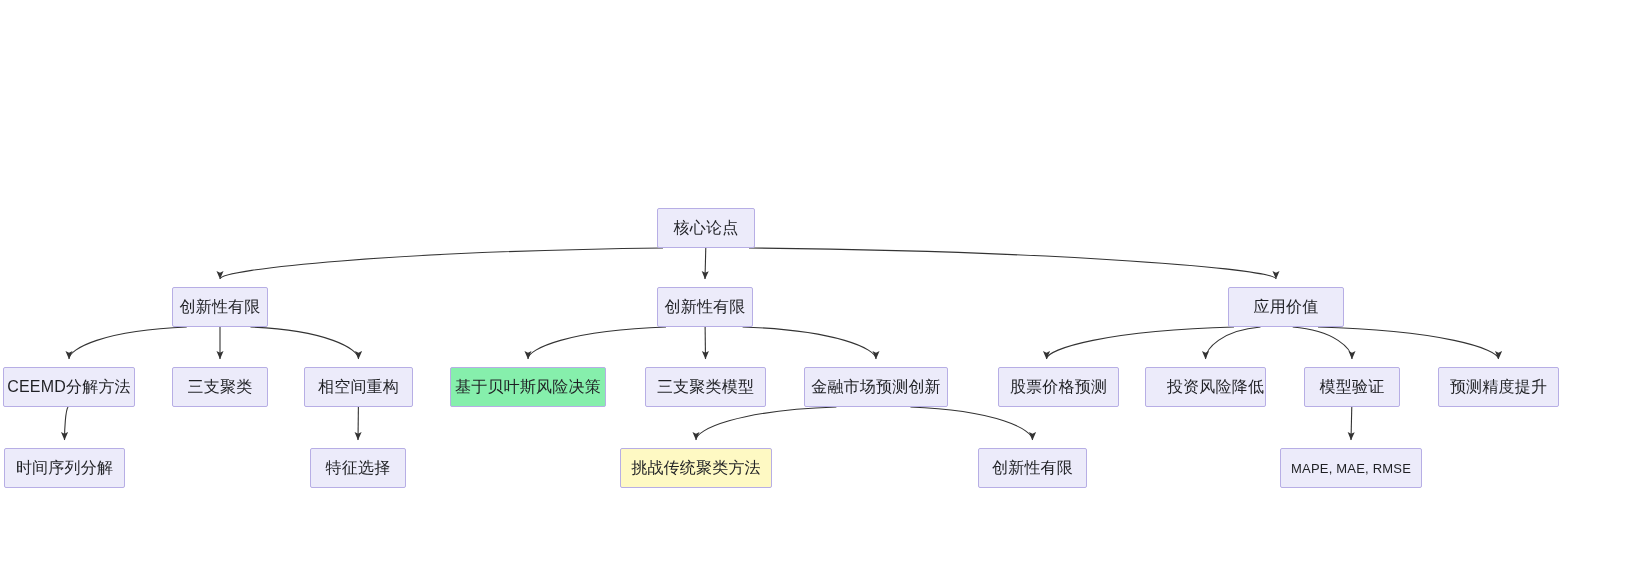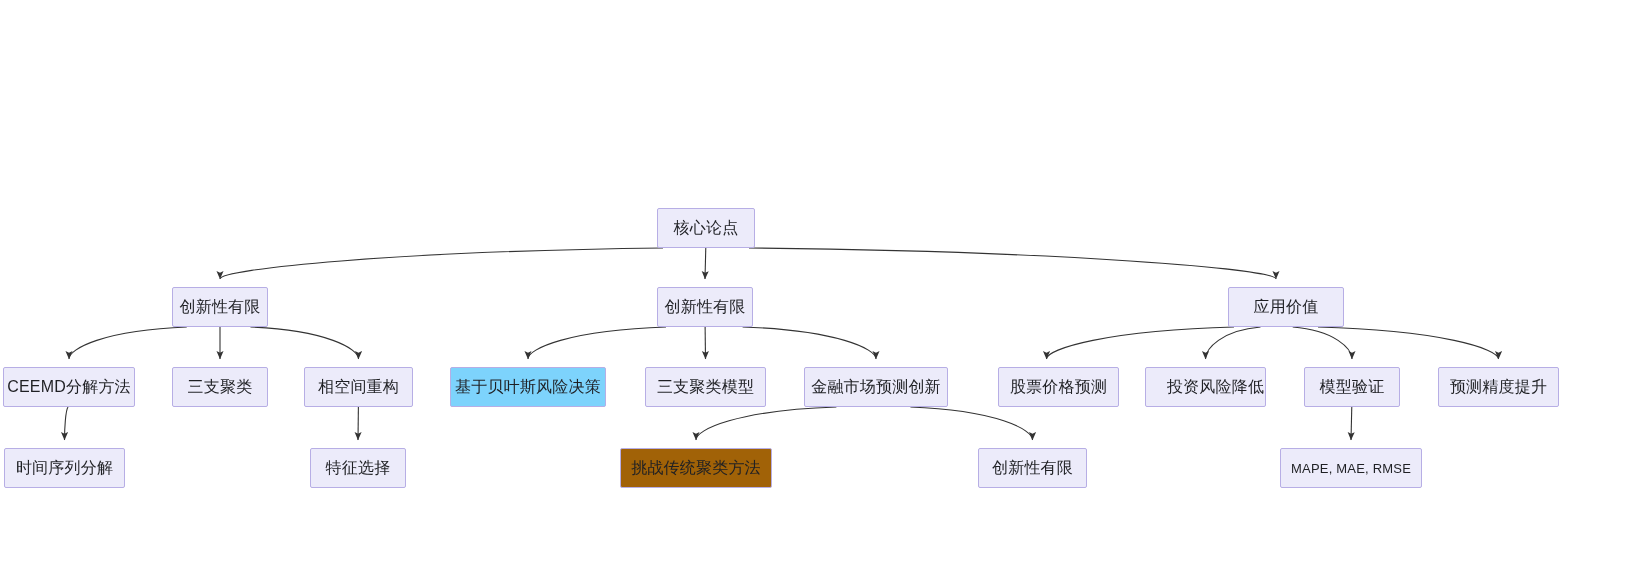--- a/index.html
+++ b/index.html
@@ -74,21 +74,21 @@
       </div>
       <div class="node" style="left: 3px; top: 367px; width: 132px; height: 40px; background: rgb(236, 235, 250); border-color: rgb(183, 174, 229); color: rgb(31, 32, 36);">
         <span>CEEMD分解方法</span>
       </div>
       <div class="node" style="left: 172px; top: 367px; width: 96px; height: 40px; background: rgb(236, 235, 250); border-color: rgb(183, 174, 229); color: rgb(31, 32, 36); text-align: right;">
         <span>三支聚类</span>
       </div>
       <div class="node" style="left: 304px; top: 367px; width: 109px; height: 40px; background: rgb(236, 235, 250); border-color: rgb(183, 174, 229); color: rgb(31, 32, 36);">
         <span>相空间重构</span>
       </div>
-      <div class="node" style="left: 450px; top: 367px; width: 156px; height: 40px; background: #7dd3fc; border-color: rgb(183, 174, 229); color: rgb(31, 32, 36);">
+      <div class="node" style="left: 450px; top: 367px; width: 156px; height: 40px; background: #86efac; border-color: rgb(183, 174, 229); color: rgb(31, 32, 36);">
         <span>基于贝叶斯风险决策</span>
       </div>
       <div class="node" style="left: 645px; top: 367px; width: 121px; height: 40px; background: rgb(236, 235, 250); border-color: rgb(183, 174, 229); color: rgb(31, 32, 36);">
         <span>三支聚类模型</span>
       </div>
       <div class="node" style="left: 804px; top: 367px; width: 144px; height: 40px; background: rgb(236, 235, 250); border-color: rgb(183, 174, 229); color: rgb(31, 32, 36);">
         <span>金融市场预测创新</span>
       </div>
       <div class="node" style="left: 986px; top: 367px; width: 121px; height: 40px; background: rgb(236, 235, 250); border-color: rgb(183, 174, 229); color: rgb(31, 32, 36); margin-left: 12px;">
         <span>股票价格预测</span>
@@ -101,21 +101,21 @@
       </div>
       <div class="node" style="left: 1438px; top: 367px; width: 121px; height: 40px; background: rgb(236, 235, 250); border-color: rgb(183, 174, 229); color: rgb(31, 32, 36);">
         <span>预测精度提升</span>
       </div>
       <div class="node" style="left: 4px; top: 448px; width: 121px; height: 40px; background: rgb(236, 235, 250); border-color: rgb(183, 174, 229); color: rgb(31, 32, 36);">
         <span>时间序列分解</span>
       </div>
       <div class="node" style="left: 310px; top: 448px; width: 96px; height: 40px; background: rgb(236, 235, 250); border-color: rgb(183, 174, 229); color: rgb(31, 32, 36);">
         <span>特征选择</span>
       </div>
-      <div class="node" style="left: 620px; top: 448px; width: 152px; height: 40px; background: #a16207; border-color: rgb(183, 174, 229); color: rgb(31, 32, 36);">
+      <div class="node" style="left: 620px; top: 448px; width: 152px; height: 40px; background: #fef9c3; border-color: rgb(183, 174, 229); color: rgb(31, 32, 36);">
         <span>挑战传统聚类方法</span>
       </div>
       <div class="node" style="left: 978px; top: 448px; width: 109px; height: 40px; background: rgb(236, 235, 250); border-color: rgb(183, 174, 229); color: rgb(31, 32, 36);">
         <span>创新性有限</span>
       </div>
       <div class="node latin" style="left: 1280px; top: 448px; width: 142px; height: 40px; background: rgb(236, 235, 250); border-color: rgb(183, 174, 229); color: rgb(31, 32, 36);">
         <span>MAPE, MAE, RMSE</span>
       </div>
     </div>
 </div>

